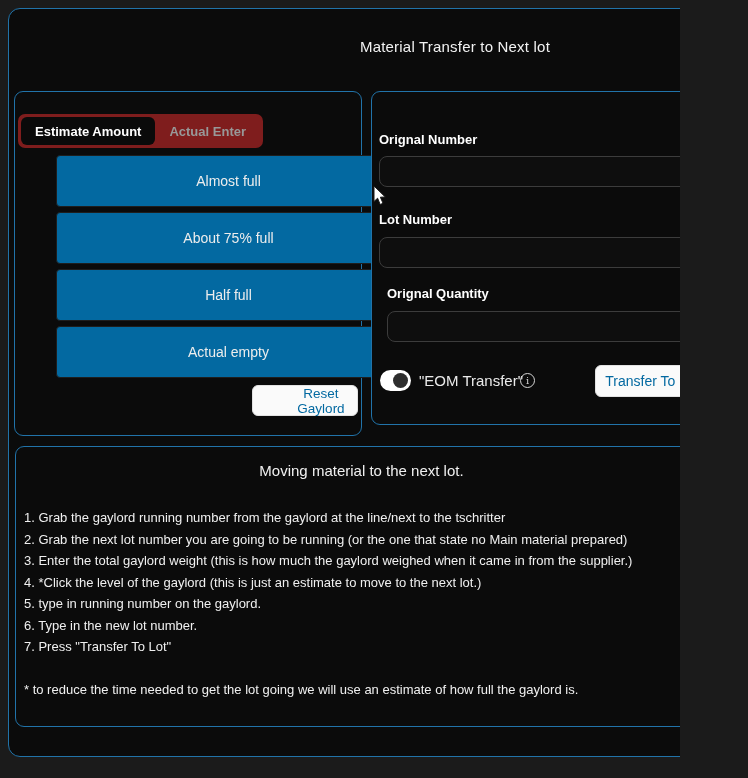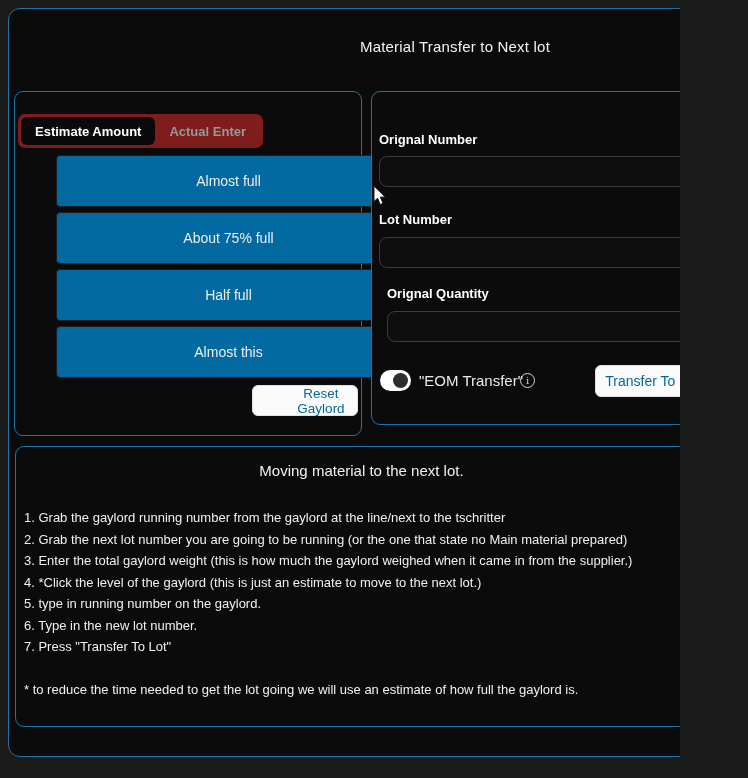--- a/index.html
+++ b/index.html
@@ -178,21 +178,21 @@
 
     <div class="panel" id="estimate-panel">
       <div class="tabs">
         <div class="tab active">Estimate Amount</div>
         <div class="tab inactive">Actual Enter</div>
       </div>
 
       <button class="level-btn" style="top:63px">Almost full</button>
       <button class="level-btn" style="top:120px">About 75% full</button>
       <button class="level-btn" style="top:177px">Half full</button>
-      <button class="level-btn" style="top:234px">Almost this</button>
+      <button class="level-btn" style="top:234px">Actual empty</button>
 
       <button class="white-btn" id="reset-btn">Reset Gaylord</button>
     </div>
 
     <div class="panel" id="form-panel">
       <div class="field-label" id="lbl-running">Orignal Number</div>
       <input class="text-input" id="inp-running" type="text" value="" style="">
 
       <div class="field-label" id="lbl-lot">Lot Number</div>
       <input class="text-input" id="inp-lot" type="text" value="" style="">

